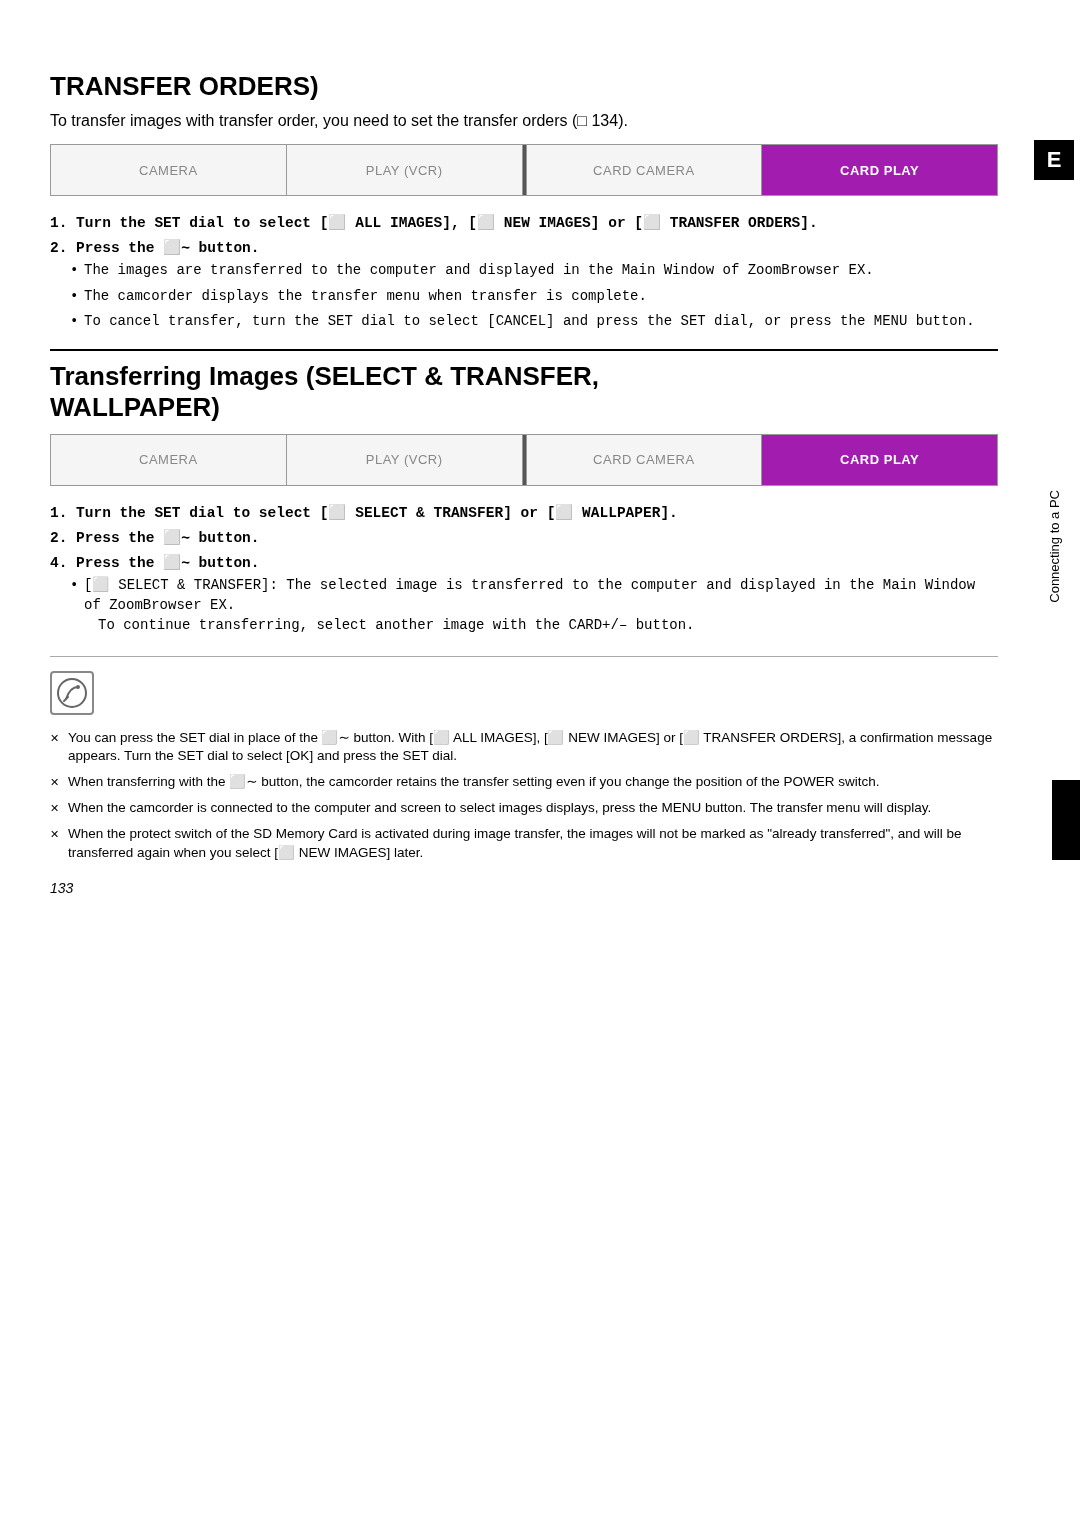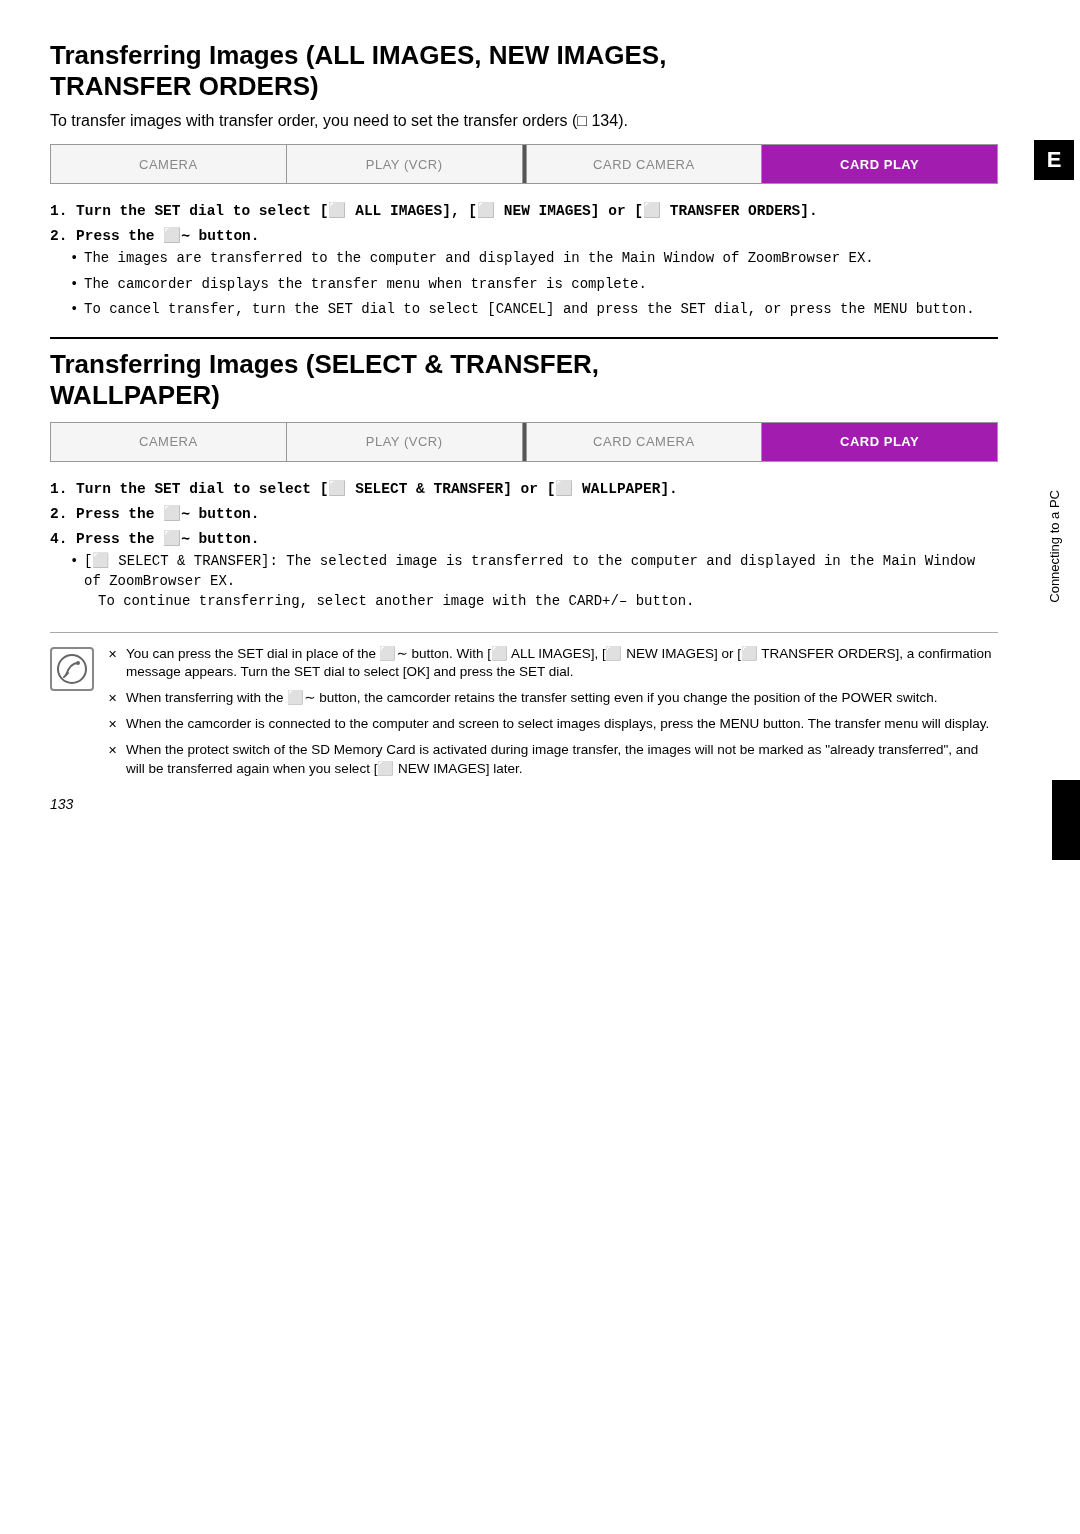--- a/index.html
+++ b/index.html
@@ -64,21 +64,21 @@
       line-height: 1.2;
     }
     .section-subtitle {
       font-size: 16px;
       margin-bottom: 14px;
     }
     .mode-bar {
       display: flex;
       border: 1px solid #999;
       margin-bottom: 18px;
-      height: 40px;
+      height: 52px;
     }
     .mode-bar-item {
       flex: 1;
       display: flex;
       align-items: center;
       justify-content: center;
       font-size: 13px;
       font-weight: normal;
       color: #888;
       border-right: 1px solid #999;
@@ -144,20 +144,21 @@
       font-weight: bold;
       margin-bottom: 10px;
       line-height: 1.2;
     }
     .note-box {
       display: flex;
       border-top: 1px solid #aaa;
       margin-top: 20px;
       padding-top: 12px;
       gap: 14px;
+      flex-direction: column;
     }
     .note-icon {
       width: 44px;
       height: 44px;
       flex-shrink: 0;
       border: 2px solid #888;
       border-radius: 4px;
       display: flex;
       align-items: center;
       justify-content: center;
@@ -194,21 +195,21 @@
     }
     .bold { font-weight: bold; }
   </style>
 </head>
 <body>
 
 <div class="page">
   <div class="main-content">
 
     <h1>
-      <span>Transferring Images (ALL IMAGES, NEW IMAGES,</span><br>
+      <br>
       <span>TRANSFER ORDERS)</span>
     </h1>
     <p class="section-subtitle">To transfer images with transfer order, you need to set the transfer orders (□ 134).</p>
 
     <div class="mode-bar">
       <div class="mode-bar-item">CAMERA</div>
       <div class="mode-bar-item">PLAY (VCR)</div>
       <div class="mode-bar-item separator"></div>
       <div class="mode-bar-item">CARD CAMERA</div>
       <div class="mode-bar-item active">CARD PLAY</div>

